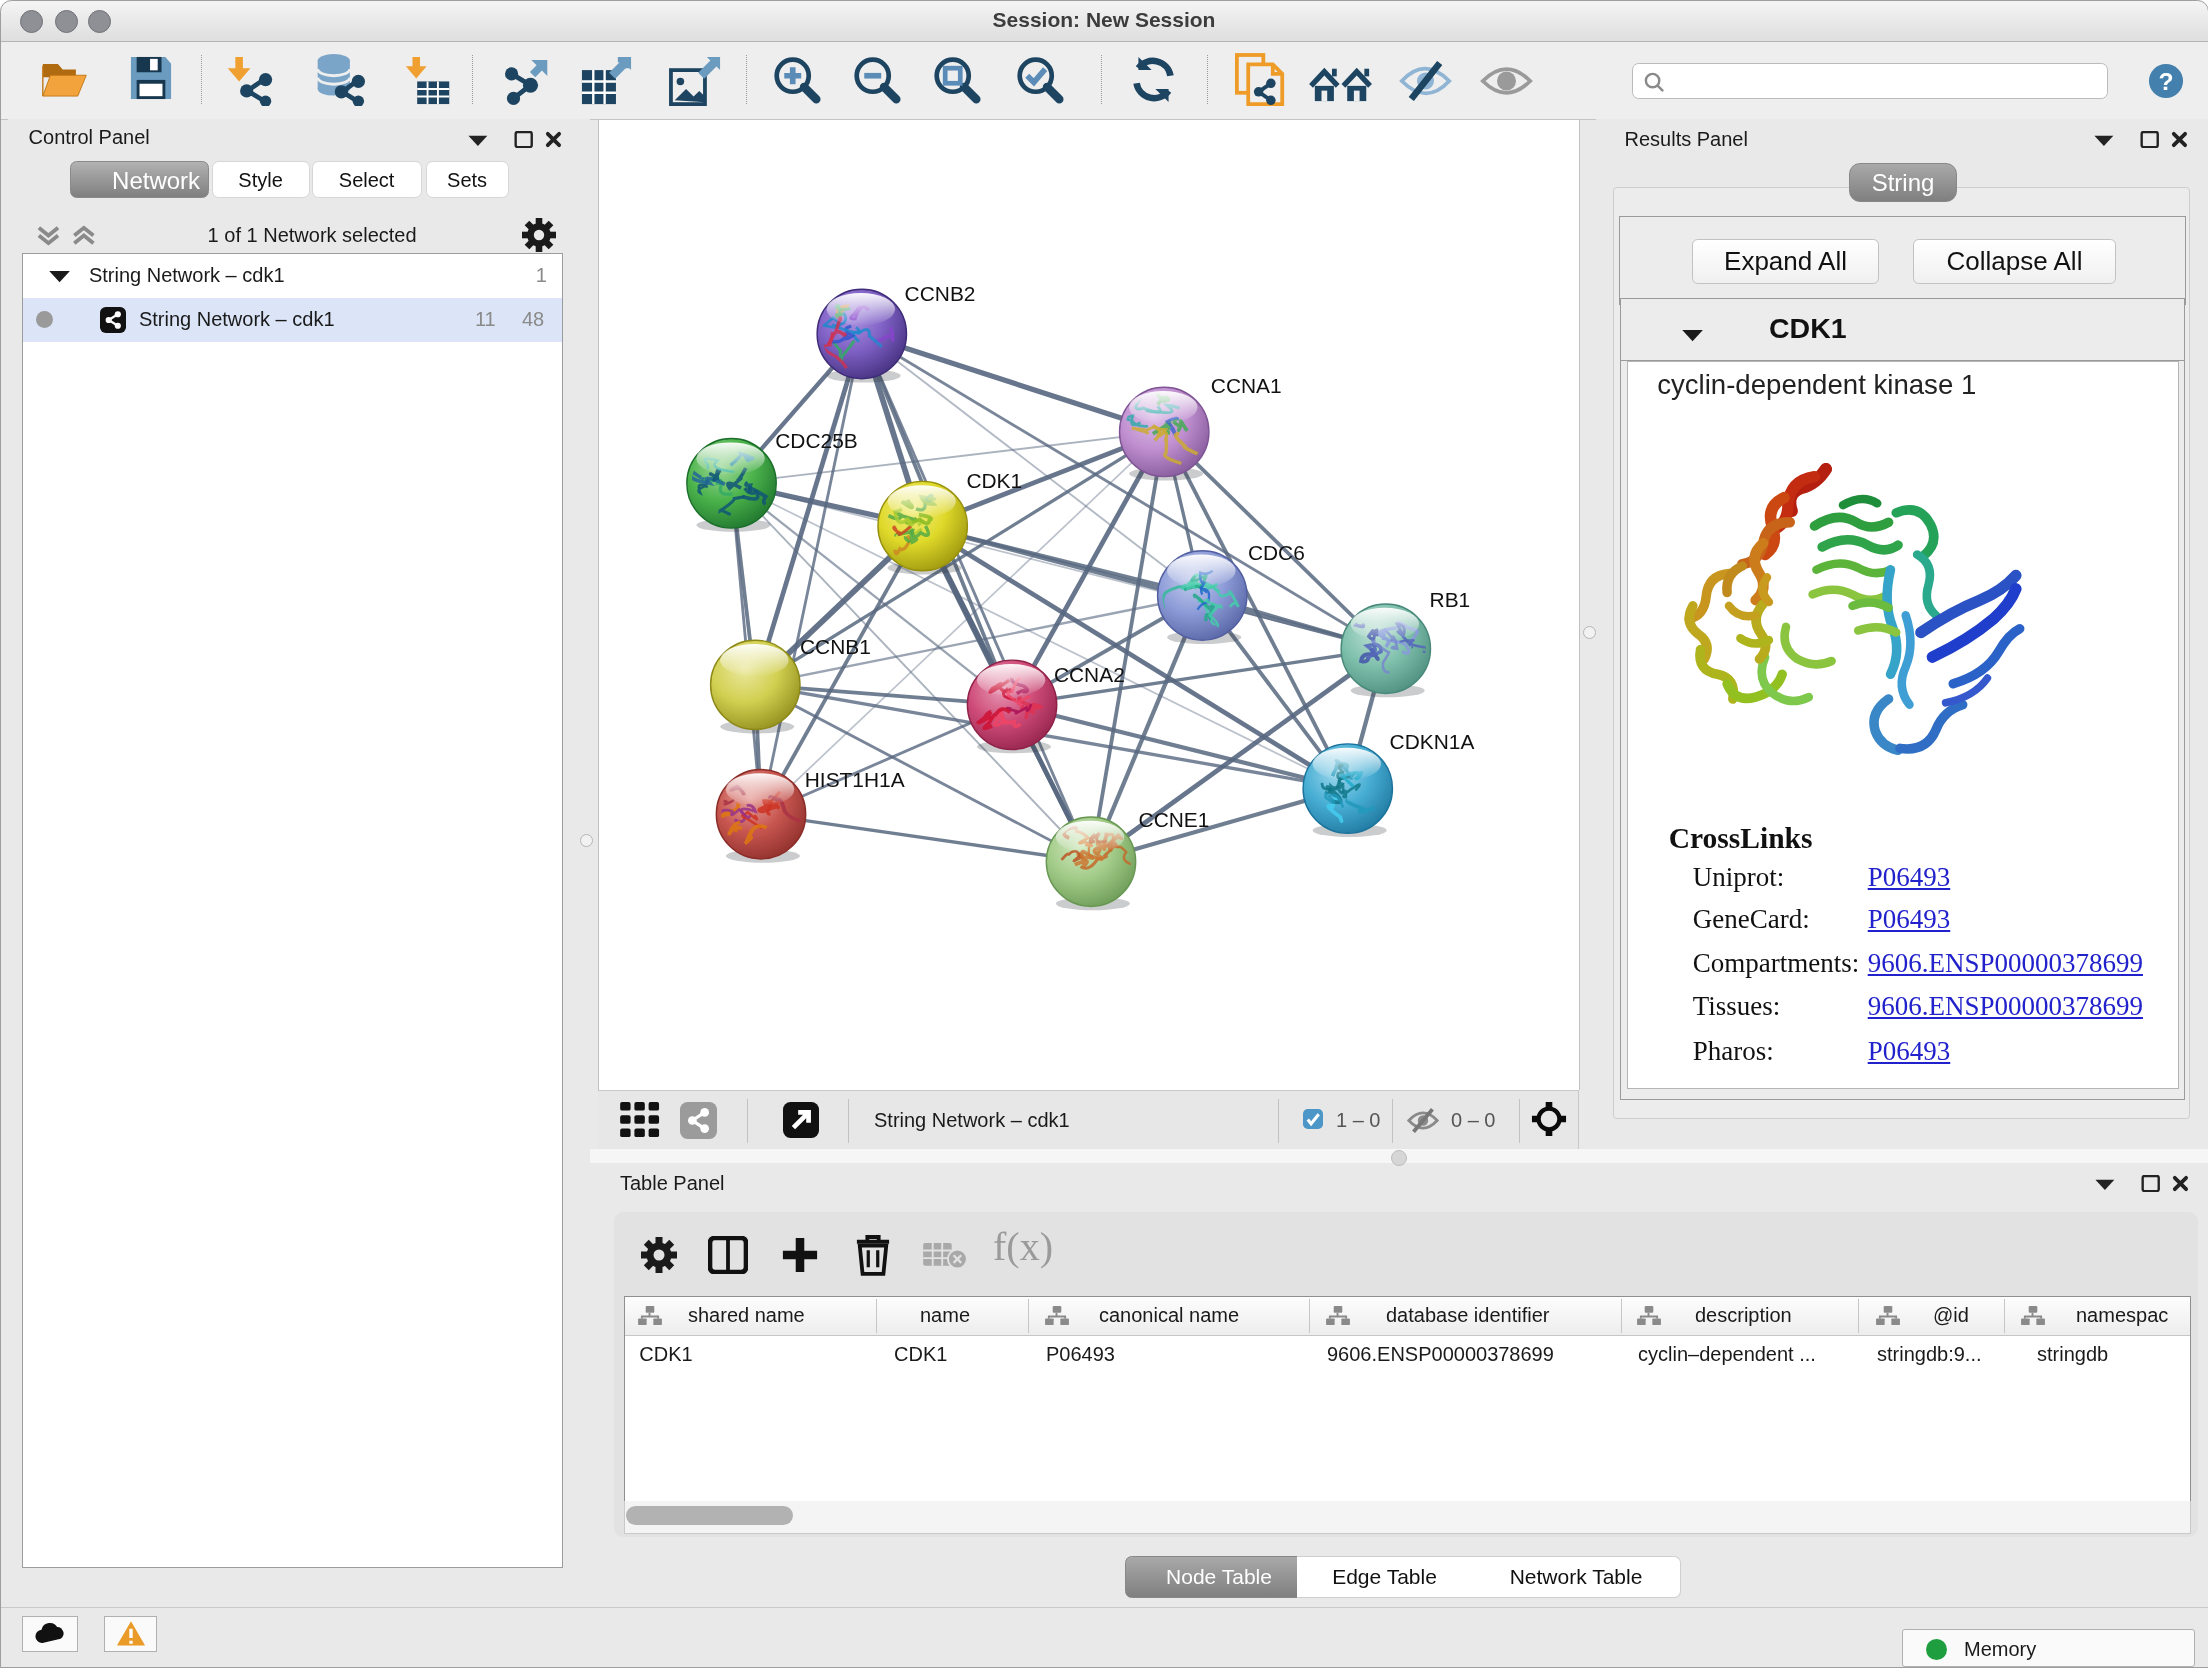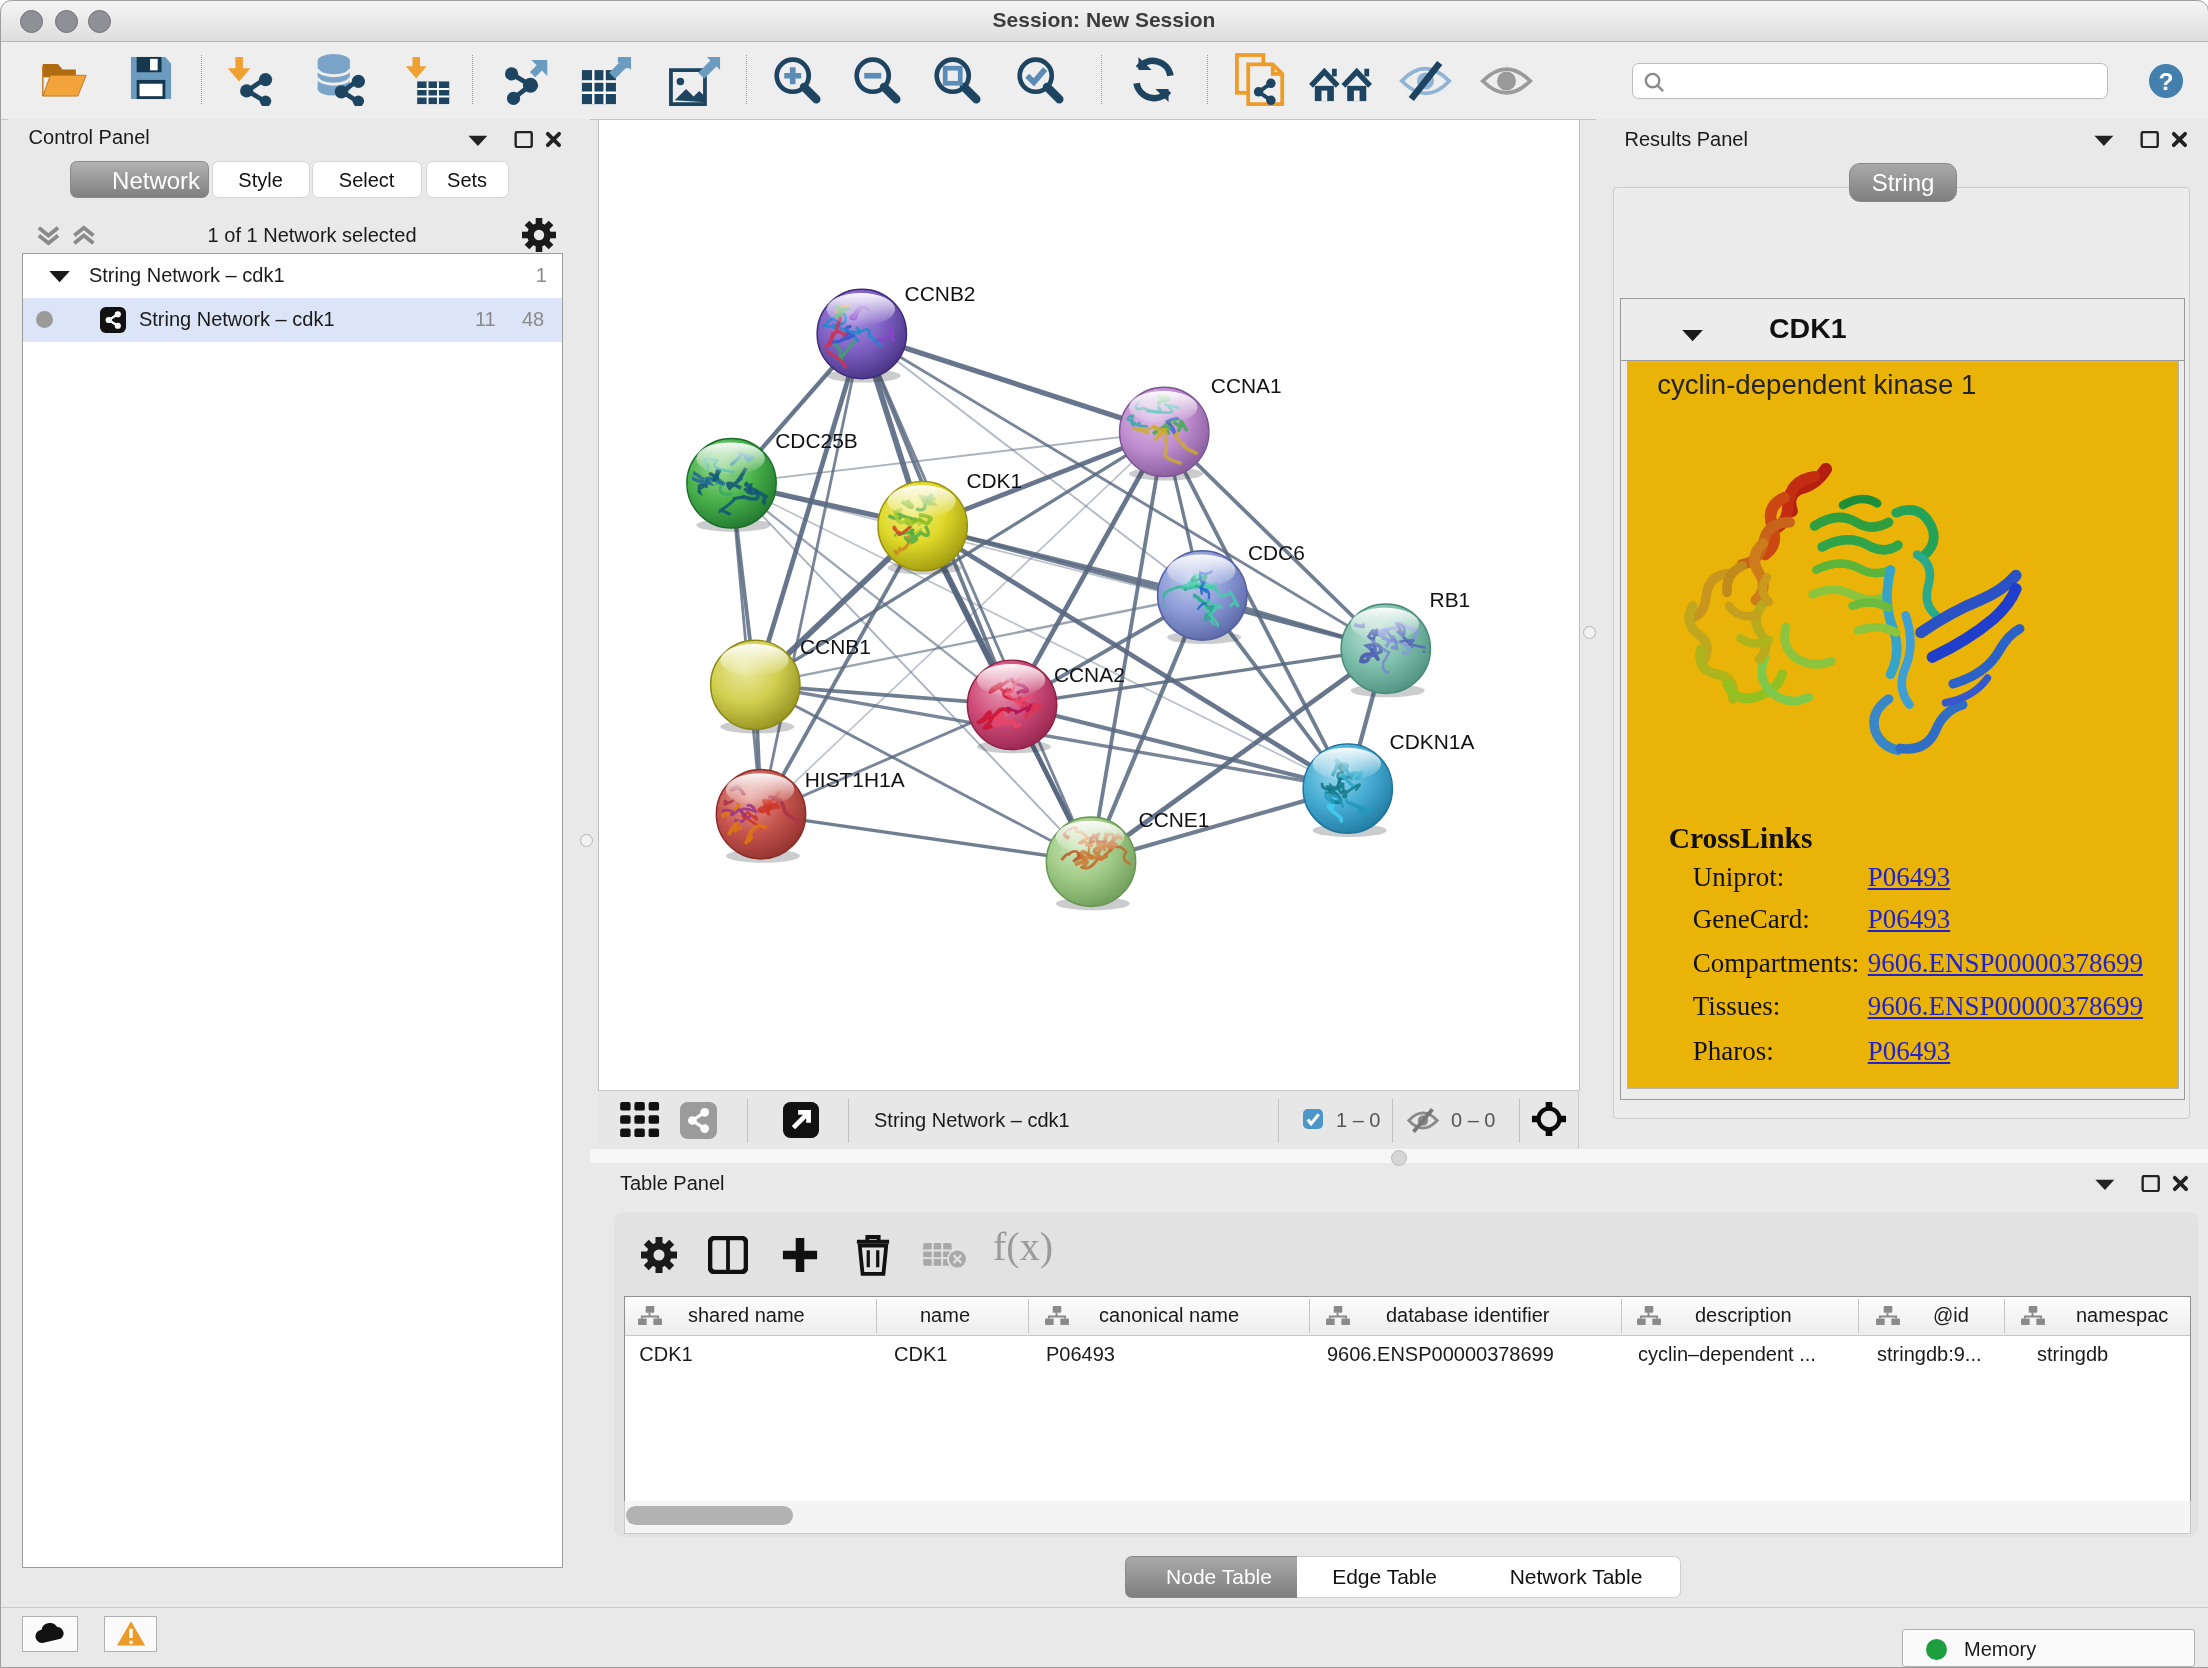--- a/index.html
+++ b/index.html
@@ -673,29 +673,33 @@
   <svg style="position:absolute;left:496px;top:12.4px" width="105" height="17" viewBox="0 0 110 18">
     <path d="M2 5 l20 0 -10 11 z" fill="#222"></path>
     <rect x="52" y="1" width="17" height="16" fill="none" stroke="#222" stroke-width="2.5" rx="2"></rect>
     <path d="M86 3 l12 12 m0 -12 l-12 12" stroke="#222" stroke-width="4" stroke-linecap="round"></path>
   </svg>
 
   <div style="position:absolute;left:17px;top:68px;width:575px;height:930px;background:#ececec;border:1px solid #cdcdcd;border-radius:3.8px;"></div>
 
   <div style="position:absolute;left:253px;top:44px;width:106px;height:37px;background:linear-gradient(#a9a9a9,#7f7f7f);border:1px solid #888;border-radius:11px;color:#fff;text-align:center;line-height:37px;font-size:24px;">String</div>
 
+  <div style="position:absolute;left:23px;top:97px;width:565px;height:87px;background:#ececec;border:1px solid #9a9a9a;">
+    <div style="position:absolute;left:72px;top:22px;width:185px;height:43px;background:linear-gradient(#ffffff,#f0f0f0);border:1px solid #c2c2c2;border-radius:5.7px;text-align:center;line-height:43px;font-size:26px;color:#111;">Expand All</div>
+    <div style="position:absolute;left:293px;top:22px;width:201px;height:43px;background:linear-gradient(#ffffff,#f0f0f0);border:1px solid #c2c2c2;border-radius:5.7px;text-align:center;line-height:43px;font-size:26px;color:#111;">Collapse All</div>
+  </div>
 
   <div style="position:absolute;left:24px;top:179px;width:563px;height:800px;background:#ececec;border:1px solid #9a9a9a;">
     <div style="position:absolute;left:0;top:0;width:100%;height:61px;border-bottom:1px solid #9a9a9a;">
       <svg style="position:absolute;left:60px;top:28.5px" width="25" height="15" viewBox="0 0 26 16">
           <path d="M1 2 h22 l-11 12 z" fill="#1a1a1a"></path>
         </svg>
       <div style="position:absolute;left:148px;top:13.3px;font-size:28.5px;font-weight:bold;color:#111;">CDK1</div>
     </div>
-    <div style="position:absolute;left:5.7px;top:62px;width:550px;height:726px;background:#eab308;border:1px solid #b5b5b5;">
+    <div style="position:absolute;left:5.7px;top:62px;width:550px;height:726px;background:#ffffff;border:1px solid #b5b5b5;">
       <div style="position:absolute;left:29.5px;top:6.7px;font-size:27.6px;color:#222;">cyclin-dependent kinase 1</div>
 
       <svg style="position:absolute;left:44px;top:101px" width="361" height="300" viewBox="0 0 380 315">
         <g fill="none" stroke-linecap="round">
           <path d="M162 6 q-10 16 -26 20 q-16 6 -10 24" stroke="#b41f0f" stroke-width="13"></path>
           <path d="M150 14 q-26 4 -28 30 q0 20 -16 26" stroke="#c32c10" stroke-width="12"></path>
           <path d="M118 36 q-20 10 -12 32 q6 18 -8 28" stroke="#cc4813" stroke-width="12"></path>
           <path d="M124 62 q-24 0 -28 22 q-4 20 -22 22" stroke="#c8641a" stroke-width="11"></path>
           <path d="M96 84 q-16 14 -4 32 q10 16 -4 28" stroke="#cd7c1c" stroke-width="11"></path>
           <path d="M60 116 q-22 2 -24 24 q-2 20 -18 24" stroke="#c8951e" stroke-width="10"></path>

